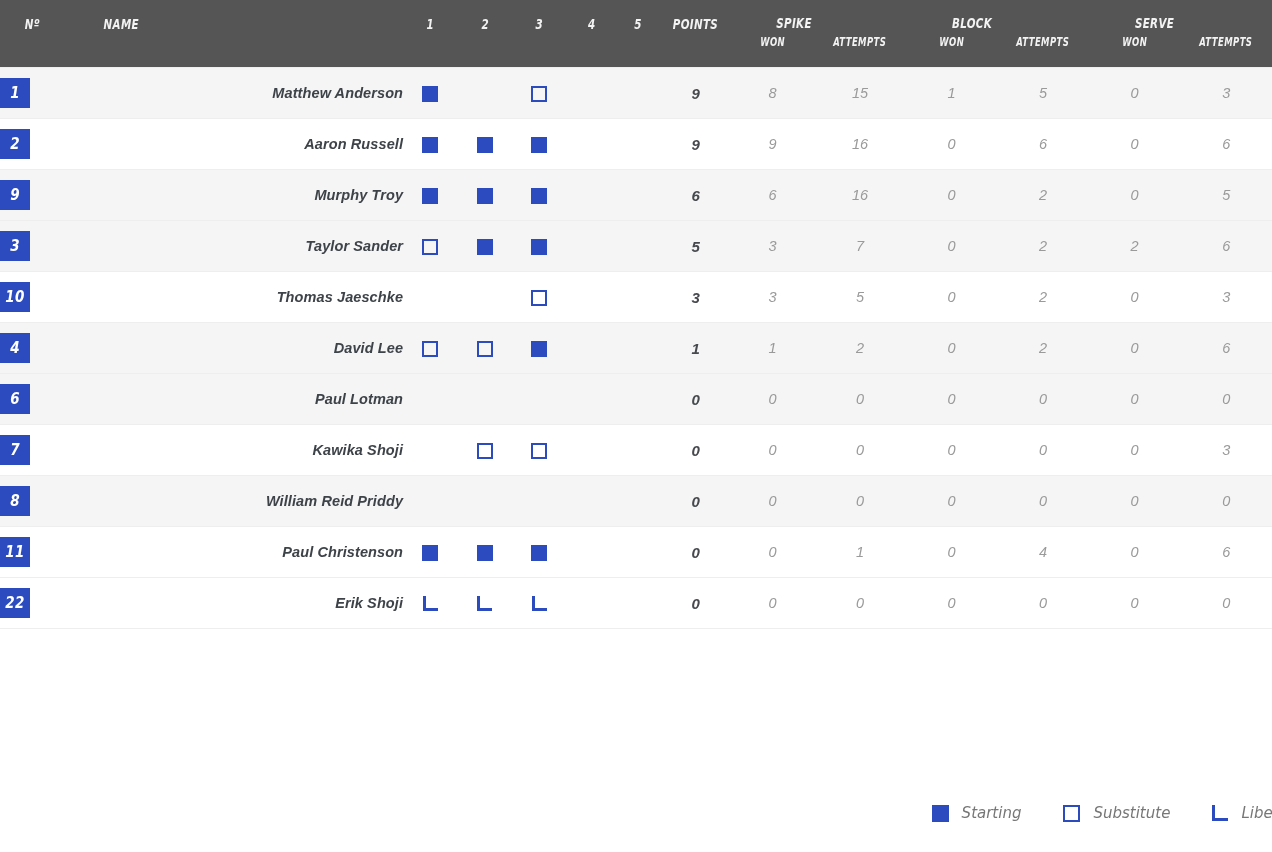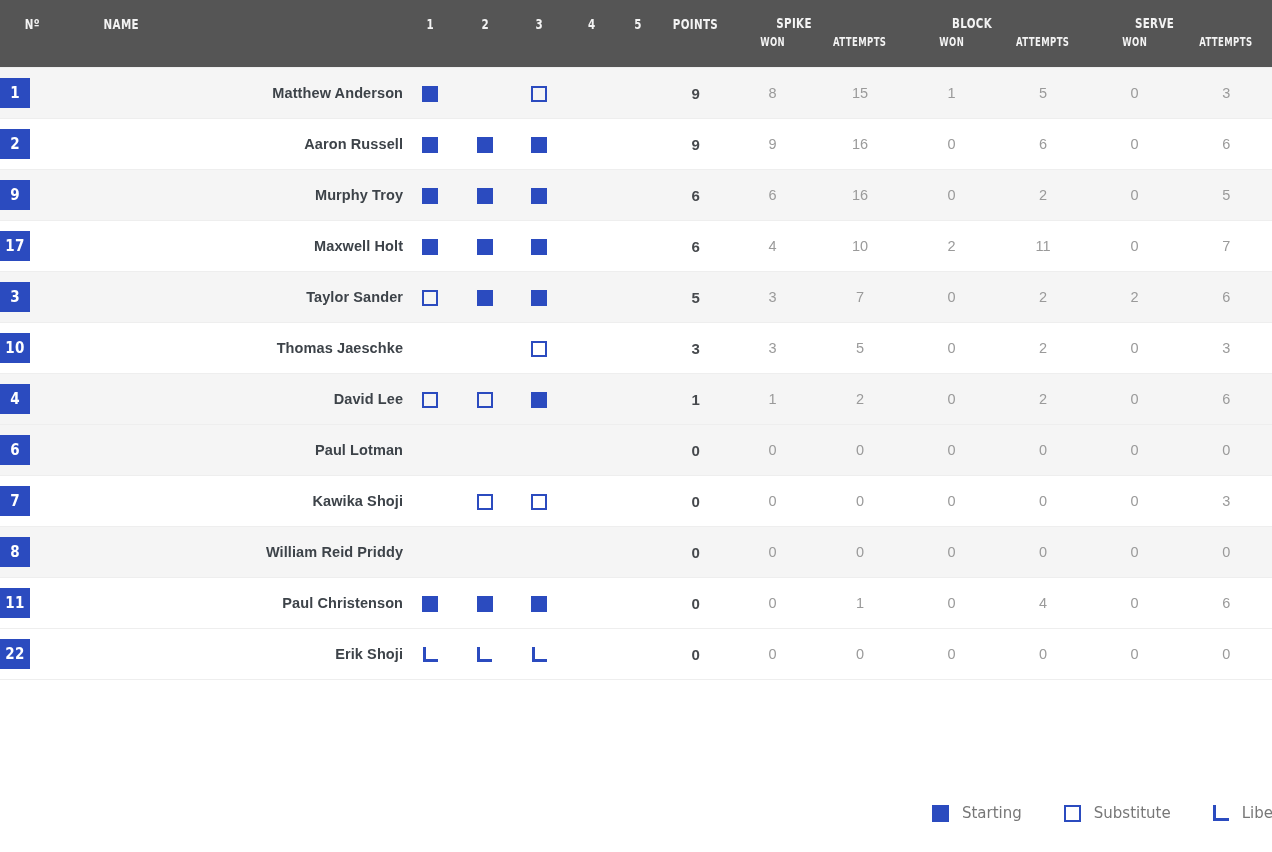--- a/index.html
+++ b/index.html
@@ -9,20 +9,21 @@
     background: #ffffff;
     font-family: "Liberation Sans", sans-serif;
     overflow: hidden;
   }
 
   .stats-page {
     width: 1272px;
     height: 633px;
     position: relative;
     background: #ffffff;
+    font-style: italic;
   }
 
   table.stats-table {
     width: 1272px;
     border-collapse: collapse;
     table-layout: fixed;
   }
 
   
   thead tr.head-row { background: #555555; height: 67px; }
@@ -313,36 +314,20 @@
           <td class="cell-set"></td>
           <td class="cell-set"></td>
           <td class="cell-points">6</td>
           <td class="cell-stat">6</td>
           <td class="cell-stat">16</td>
           <td class="cell-stat">0</td>
           <td class="cell-stat">2</td>
           <td class="cell-stat">0</td>
           <td class="cell-stat">5</td>
         </tr>
-        <tr class="player-row even">
-          <td class="cell-num"><span class="jersey">17</span></td>
-          <td class="cell-name">Maxwell Holt</td>
-          <td class="cell-set"><span class="marker starting"></span></td>
-          <td class="cell-set"><span class="marker starting"></span></td>
-          <td class="cell-set"><span class="marker starting"></span></td>
-          <td class="cell-set"></td>
-          <td class="cell-set"></td>
-          <td class="cell-points">6</td>
-          <td class="cell-stat">4</td>
-          <td class="cell-stat">10</td>
-          <td class="cell-stat">2</td>
-          <td class="cell-stat">11</td>
-          <td class="cell-stat">0</td>
-          <td class="cell-stat">7</td>
-        </tr>
         <tr class="player-row odd">
           <td class="cell-num"><span class="jersey">3</span></td>
           <td class="cell-name">Taylor Sander</td>
           <td class="cell-set"><span class="marker substitute"></span></td>
           <td class="cell-set"><span class="marker starting"></span></td>
           <td class="cell-set"><span class="marker starting"></span></td>
           <td class="cell-set"></td>
           <td class="cell-set"></td>
           <td class="cell-points">5</td>
           <td class="cell-stat">3</td>

